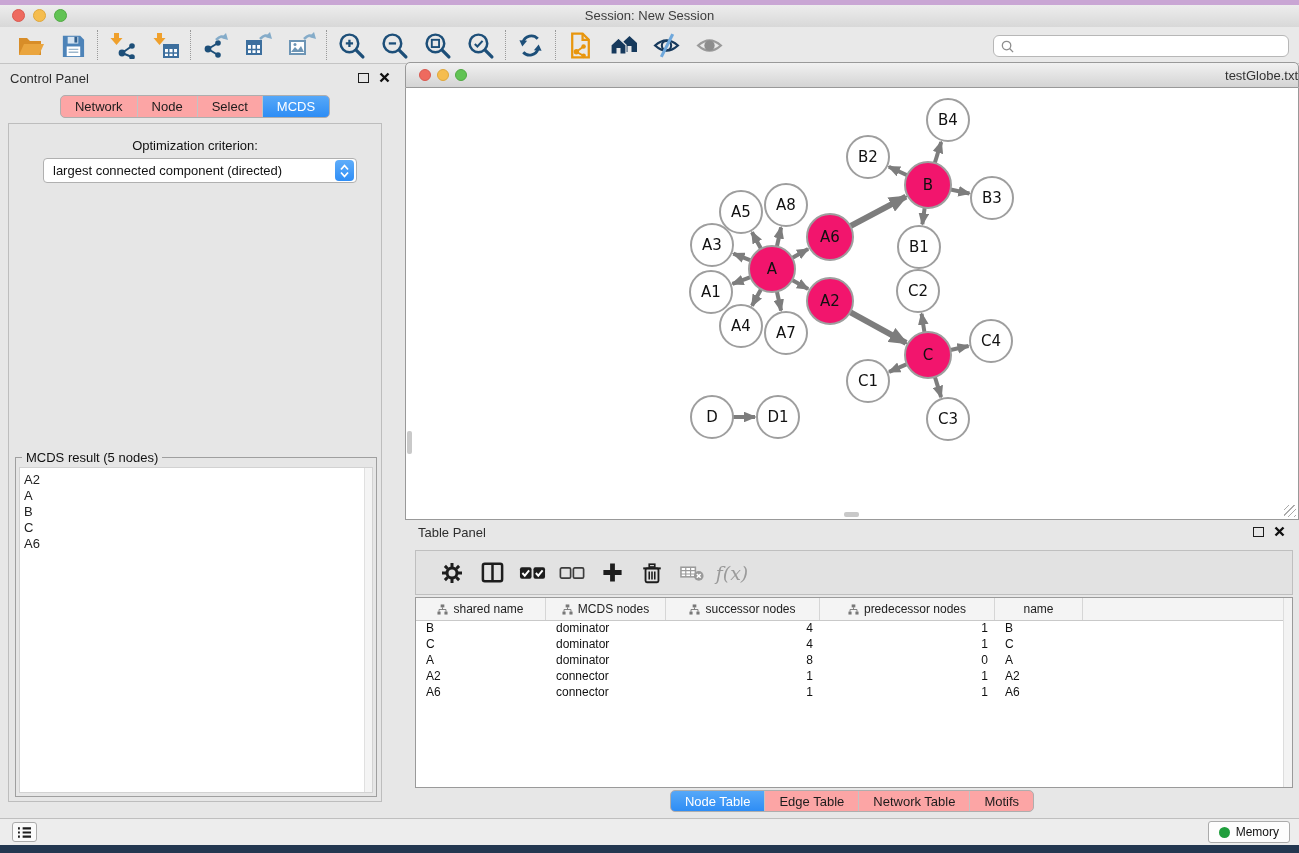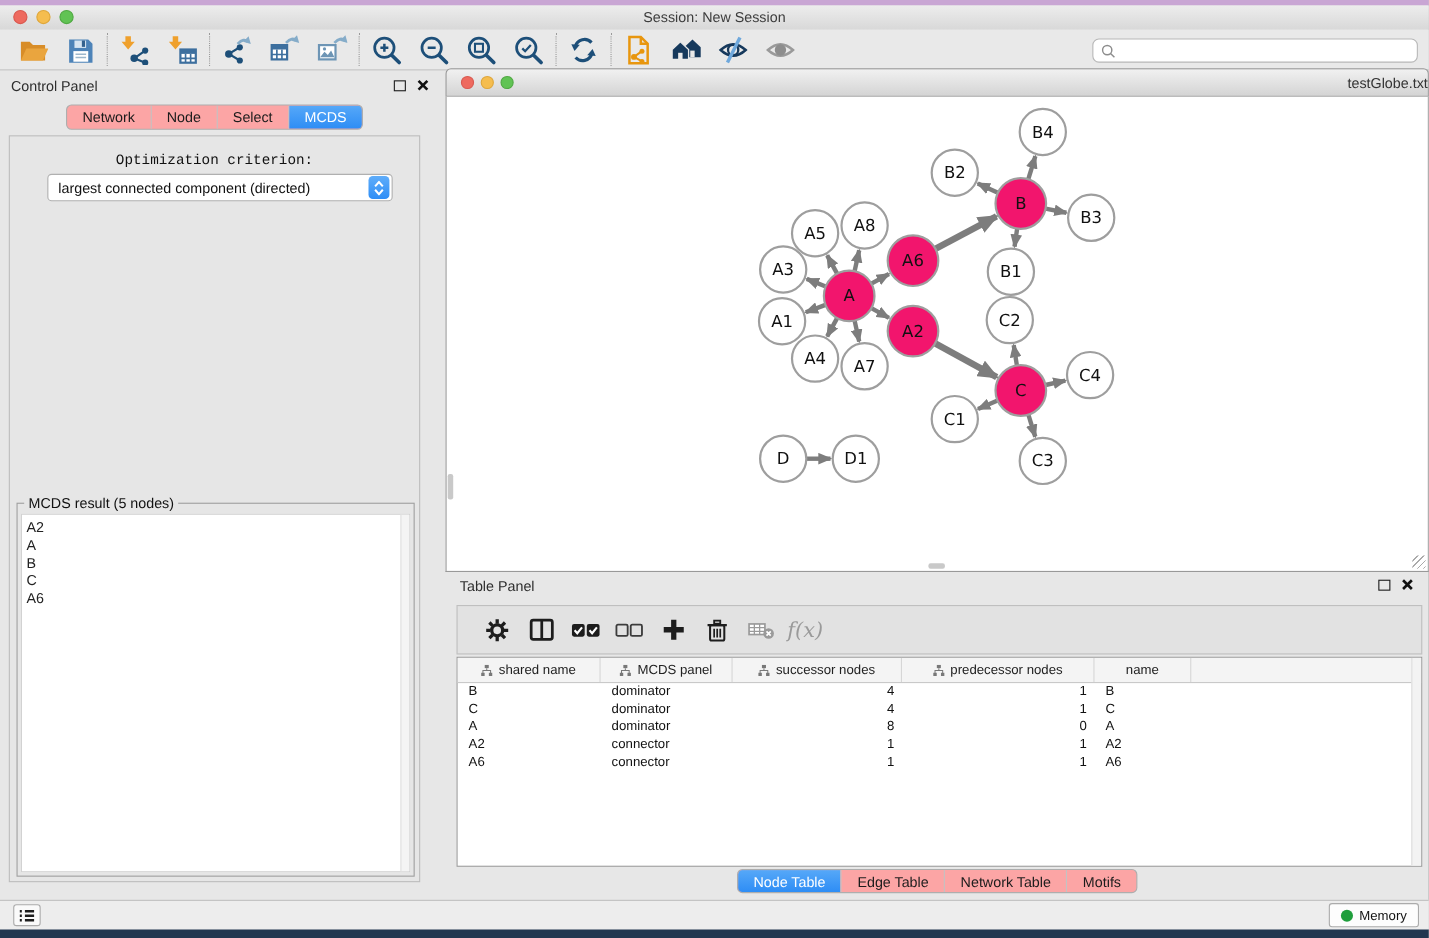--- a/index.html
+++ b/index.html
@@ -32,21 +32,21 @@
   .panel-icons { position:absolute; display:flex; gap:10px; align-items:center; }
   .cp-icons { left:358px; top:72px; }
   .float-ico { width:11px; height:10px; border:1.6px solid #1c1c1c; display:inline-block; }
   .segbar { position:absolute; left:0; width:390px; top:95px; display:flex; justify-content:center; }
   .segbar-inner { display:inline-flex; border:1px solid #aeaeae; border-radius:5px; overflow:hidden; background:#fca5a5; height:23px; }
   .seg { padding:3px 14px 0 14px; font-size:13px; color:#1c1c1c; border-right:1px solid #c3c3c3; }
   .seg:last-child { border-right:none; }
   .seg.active { background:linear-gradient(#56a8f8,#2e8df5); color:#fff; }
   .cp-body { position:absolute; left:8px; top:123px; width:374px; height:679px;
              border:1px solid #bdbdbd; background:#e6e6e6; }
-  .opt-label { position:absolute; left:0; width:100%; top:14px; text-align:center; color:#111;font-family:Liberation Mono, monospace; }
+  .opt-label { position:absolute; left:0; width:100%; top:14px; text-align:center; color:#111; }
   .criterion { position:absolute; left:34px; top:34px; width:314px; height:25px; background:#fff;
                border:1px solid #b0b0b0; border-radius:4px; display:flex; align-items:center; }
   .criterion .val { flex:1; padding-left:9px; font-size:13px; color:#111; white-space:nowrap; }
   .stepper { width:19px; height:21px; margin-right:2px; border-radius:4px;
              background:linear-gradient(#5fadfa,#2f8ef6); display:flex; align-items:center; justify-content:center; }
   .cp-buttons { position:absolute; left:0; width:100%; top:68px; display:flex; justify-content:center; gap:15px; }
   .btn { background:#fff; border:1px solid #b0b0b0; border-radius:4px; height:23px; padding:2px 18px 0 18px;
          font-size:13px; color:#111; }
   .groupbox { position:absolute; left:6px; top:333px; width:362px; height:340px; border:1px solid #9f9f9f; }
   .groupbox .legend { position:absolute; left:6px; top:-8px; background:#e6e6e6; padding:0 4px; font-size:13px; color:#111; }
@@ -496,21 +496,21 @@
           </svg>
           <span>shared name</span>
         </div>
         <div class="th" style="width: 120px;">
           <svg width="11" height="11" viewBox="0 0 12 12">
             <rect x="4" y="0.5" width="4" height="3.2" fill="#787878"></rect>
             <path d="M6 3.7 V6 M2.2 8.5 V6 H9.8 V8.5" stroke="#787878" fill="none" stroke-width="1"></path>
             <rect x="0.5" y="8.3" width="3.4" height="3.2" fill="#787878"></rect>
             <rect x="8.1" y="8.3" width="3.4" height="3.2" fill="#787878"></rect>
           </svg>
-          <span>MCDS panel</span>
+          <span>MCDS nodes</span>
         </div>
         <div class="th" style="width: 154px;">
           <svg width="11" height="11" viewBox="0 0 12 12">
             <rect x="4" y="0.5" width="4" height="3.2" fill="#787878"></rect>
             <path d="M6 3.7 V6 M2.2 8.5 V6 H9.8 V8.5" stroke="#787878" fill="none" stroke-width="1"></path>
             <rect x="0.5" y="8.3" width="3.4" height="3.2" fill="#787878"></rect>
             <rect x="8.1" y="8.3" width="3.4" height="3.2" fill="#787878"></rect>
           </svg>
           <span>successor nodes</span>
         </div>

